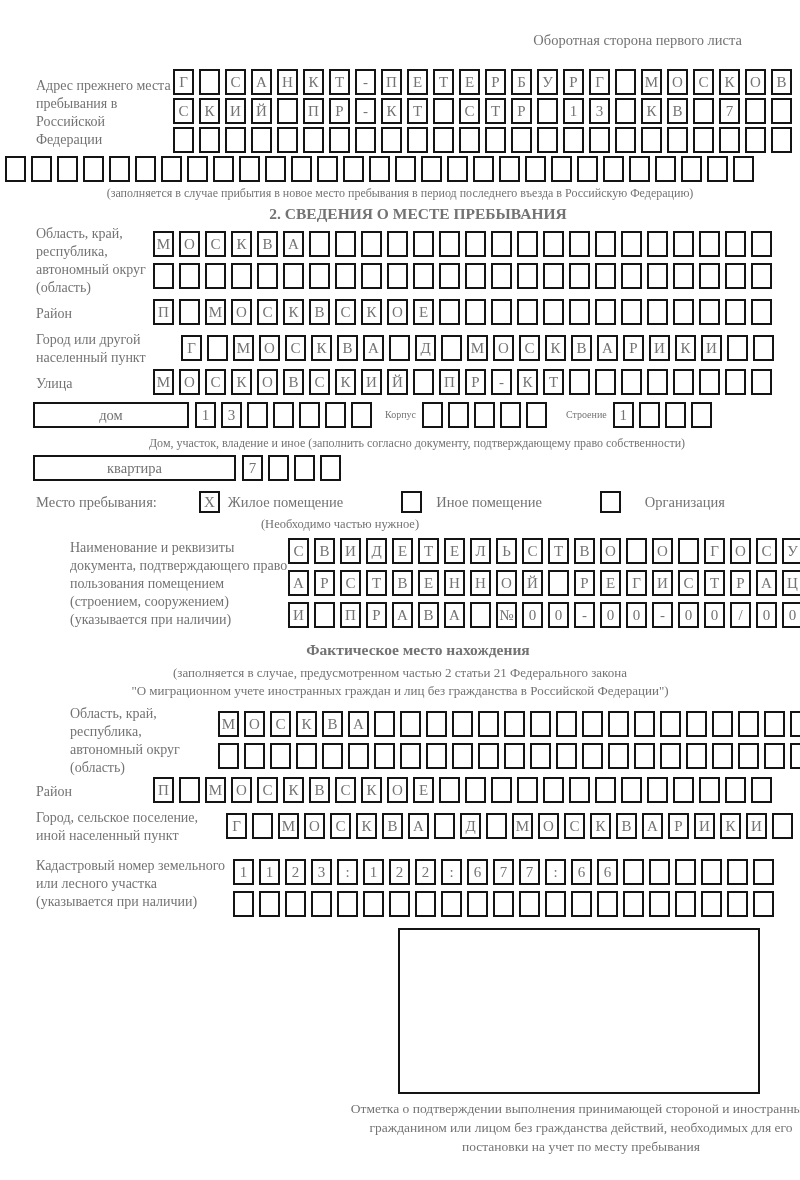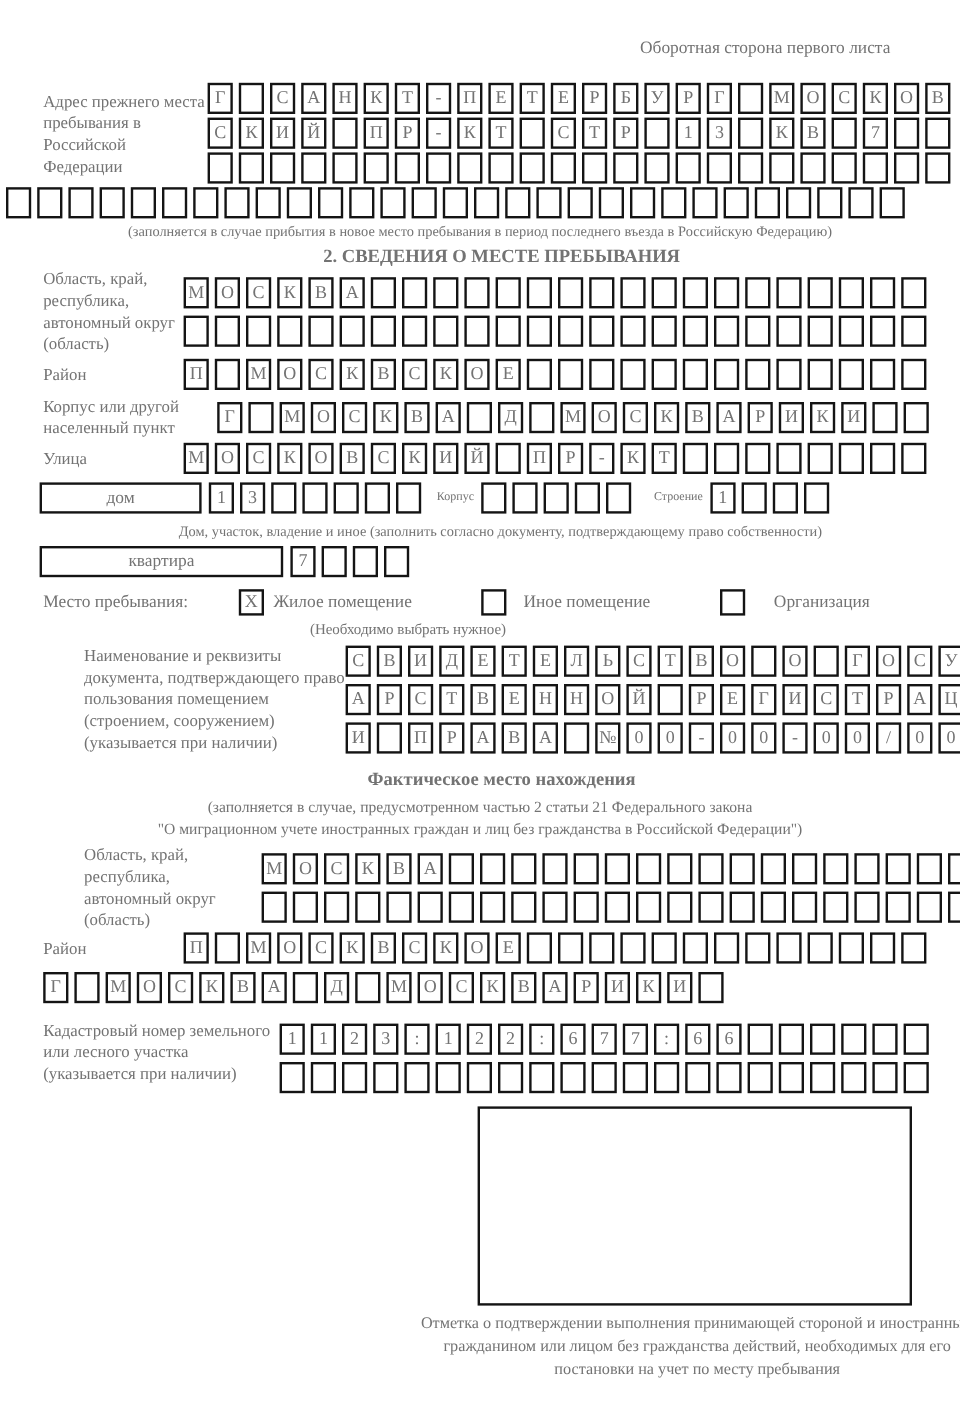--- a/index.html
+++ b/index.html
@@ -297,21 +297,21 @@
           <span class="cell"></span>
           <span class="cell"></span>
           <span class="cell"></span>
           <span class="cell"></span>
           <span class="cell"></span>
         </div>
     </div>
   </div>
 
   <div class="frow mt2">
-    <div class="flabel w145">Корпус или другой населенный пункт</div>
+    <div class="flabel w145">Город или другой населенный пункт</div>
     <div class="gridcol gtop2">
       <div class="cellrow">
           <span class="cell">Г</span>
           <span class="cell"></span>
           <span class="cell">М</span>
           <span class="cell">О</span>
           <span class="cell">С</span>
           <span class="cell">К</span>
           <span class="cell">В</span>
           <span class="cell">А</span>
@@ -360,21 +360,21 @@
           <span class="cell"></span>
           <span class="cell"></span>
           <span class="cell"></span>
           <span class="cell"></span>
           <span class="cell"></span>
         </div>
     </div>
   </div>
 
   <div class="dom-row">
-    <div class="widebox" style="width:135px;">дом</div>
+    <div class="widebox" style="width:156px;">дом</div>
     <div class="sp6"></div>
     <div class="cellrow">
         <span class="cell">1</span>
         <span class="cell">3</span>
         <span class="cell"></span>
         <span class="cell"></span>
         <span class="cell"></span>
         <span class="cell"></span>
         <span class="cell"></span>
       </div>
@@ -425,21 +425,21 @@
       <div class="sp14"></div>
       <span>Иное помещение</span>
     </div>
     <div class="sp24"></div>
     <div class="chk-opt">
       <span class="chkbox"></span>
       <div class="sp24"></div>
       <span>Организация</span>
     </div>
   </div>
-  <div class="nec-note">(Необходимо выбрать нужное)</div>
+  <div class="nec-note">(Необходимо частью нужное)</div>
 
   <div class="frow mt4">
     <div class="flabel w218">Наименование и реквизиты документа, подтверждающего право пользования помещением (строением, сооружением) (указывается при наличии)</div>
     <div class="gridcol gtop2">
       <div class="cellrow gap6">
           <span class="cell">С</span>
           <span class="cell">В</span>
           <span class="cell">И</span>
           <span class="cell">Д</span>
           <span class="cell">Е</span>
@@ -595,20 +595,21 @@
           <span class="cell"></span>
           <span class="cell"></span>
           <span class="cell"></span>
           <span class="cell"></span>
           <span class="cell"></span>
         </div>
     </div>
   </div>
 
   <div class="frow mt2">
+    <div class="flabel w190">Город, сельское поселение, иной населенный пункт</div>
     <div class="gridcol gtop2">
       <div class="cellrow">
           <span class="cell">Г</span>
           <span class="cell"></span>
           <span class="cell">М</span>
           <span class="cell">О</span>
           <span class="cell">С</span>
           <span class="cell">К</span>
           <span class="cell">В</span>
           <span class="cell">А</span>

